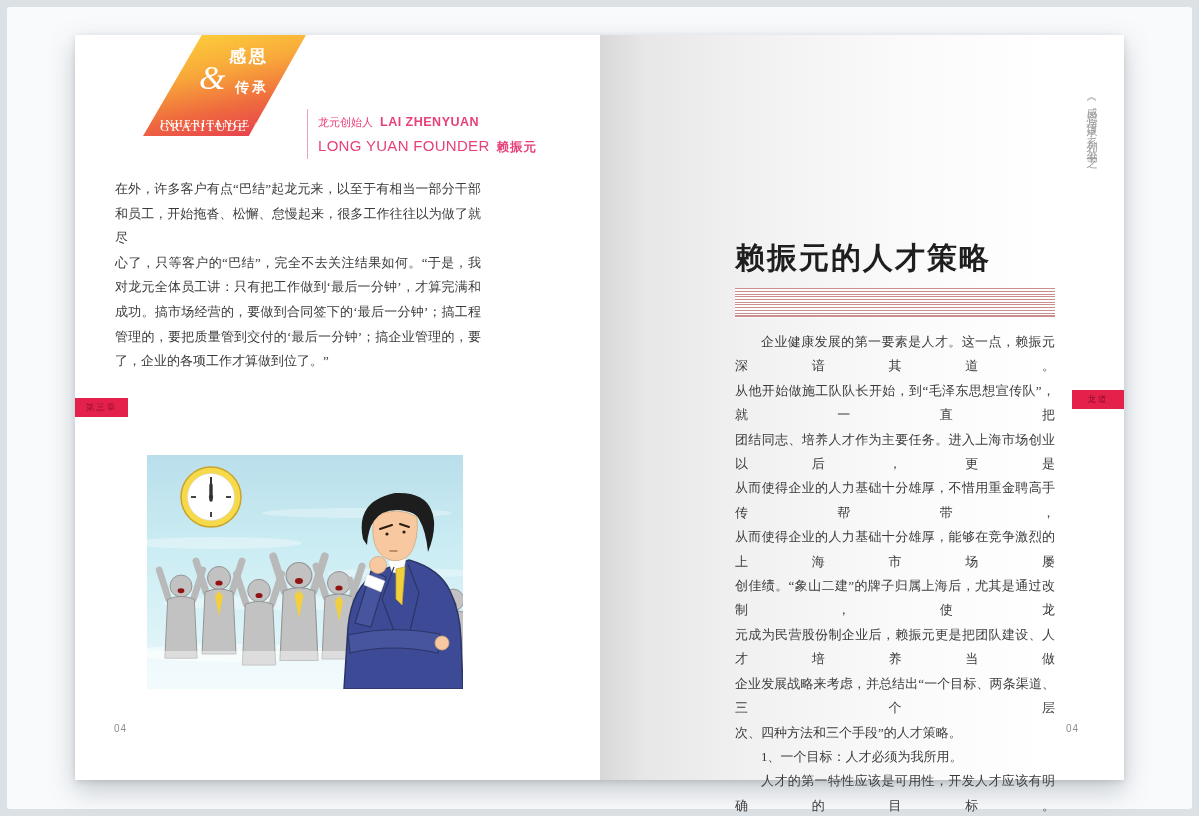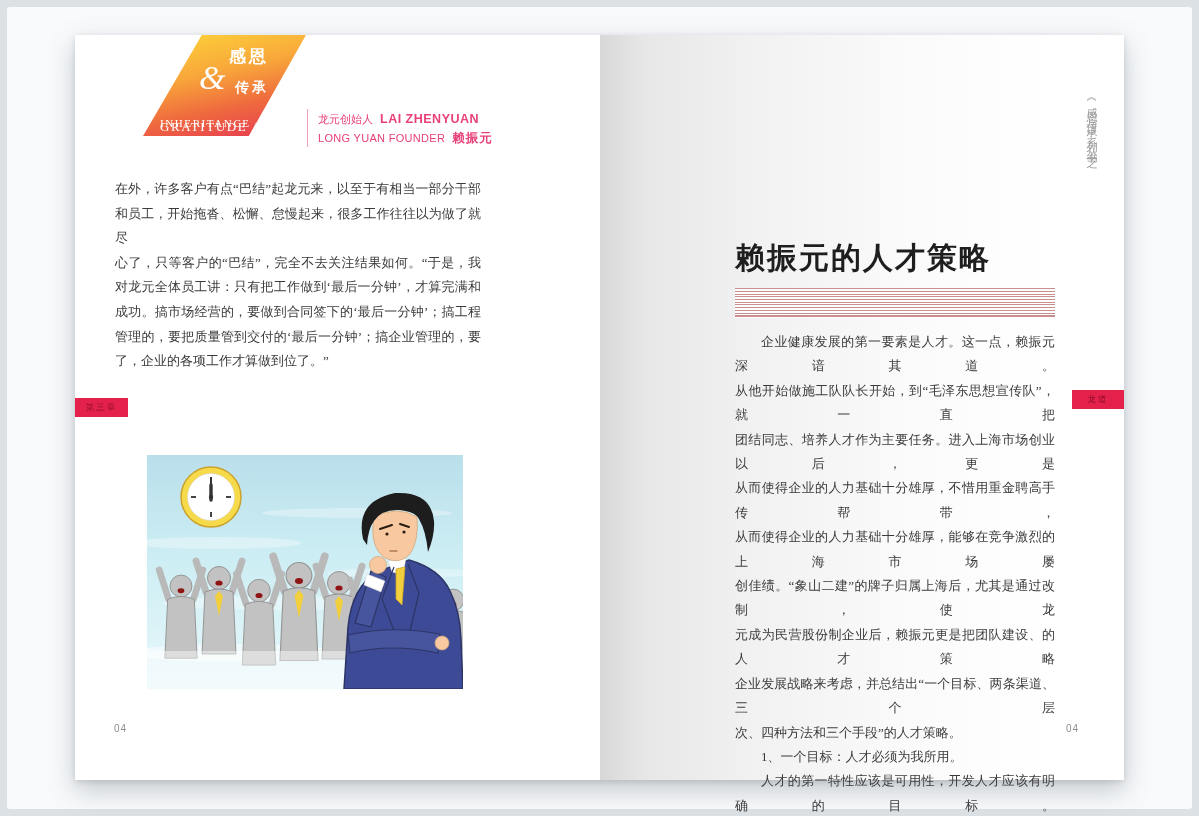--- a/index.html
+++ b/index.html
@@ -33,24 +33,24 @@
   .logo-cn1{left:86px;top:10px;font-size:17px;font-weight:bold;letter-spacing:3px;}
   .logo-amp{left:56px;top:26px;font-size:34px;font-style:italic;line-height:34px;}
   .logo-cn2{left:92px;top:44px;font-size:14px;font-weight:bold;letter-spacing:3px;}
   .logo-en1{left:17px;top:84px;font-size:13px;letter-spacing:1.6px;}
   .logo-en2{left:17px;top:82px;font-size:11px;letter-spacing:1.6px;}
   
   .credit{
     position:absolute;left:232px;top:74px;border-left:1px solid #f2a0c0;padding-left:10px;
     color:var(--pink);font-family:"Liberation Sans","DejaVu Sans",sans-serif;
   }
-  .credit .row{white-space:nowrap;line-height:18px;}
+  .credit .row{white-space:nowrap;line-height:23px;}
   .credit .cn1{font-size:11px;margin-right:7px;}
   .credit .en1{font-size:12.5px;font-weight:bold;letter-spacing:.5px;}
-  .credit .en2{font-size:11px;margin-right:7px;letter-spacing:.3px;margin-top:40px;}
+  .credit .en2{font-size:15px;margin-right:7px;letter-spacing:.3px;margin-top:40px;}
   .credit .cn2{font-size:12.5px;font-weight:bold;letter-spacing:1px;}
   
   .para-left{position:absolute;left:40px;top:142px;width:366px;}
   .rtext{position:absolute;left:135px;top:295px;width:320px;}
   .tline{
     font-size:13px;line-height:24.6px;color:#3b3b3b;
     text-align:justify;text-align-last:justify;
   }
   .rtext .tline{line-height:24.4px;font-size:13px;}
   .tline.end{text-align-last:left;}
@@ -208,21 +208,21 @@
       <div class="rtitle">赖振元的人才策略</div>
       <div class="stripes"></div>
 
       <div class="rtext">
           <div class="tline ind">企业健康发展的第一要素是人才。这一点，赖振元深谙其道。</div>
           <div class="tline">从他开始做施工队队长开始，到“毛泽东思想宣传队”，就一直把</div>
           <div class="tline">团结同志、培养人才作为主要任务。进入上海市场创业以后，更是</div>
           <div class="tline">从而使得企业的人力基础十分雄厚，不惜用重金聘高手传帮带，</div>
           <div class="tline">从而使得企业的人力基础十分雄厚，能够在竞争激烈的上海市场屡</div>
           <div class="tline">创佳绩。“象山二建”的牌子归属上海后，尤其是通过改制，使龙</div>
-          <div class="tline">元成为民营股份制企业后，赖振元更是把团队建设、的人才策略</div>
+          <div class="tline">元成为民营股份制企业后，赖振元更是把团队建设、人才培养当做</div>
           <div class="tline">企业发展战略来考虑，并总结出“一个目标、两条渠道、三个层</div>
           <div class="tline end">次、四种方法和三个手段”的人才策略。</div>
           <div class="tline ind end">1、一个目标：人才必须为我所用。</div>
           <div class="tline ind">人才的第一特性应该是可用性，开发人才应该有明确的目标。</div>
         </div>
 
       <div class="sidetext">《感恩与传承》系列丛书之一</div>
       <div class="tab tab-right">龙道</div>
 
       <div class="pnum pnum-right">04</div>

